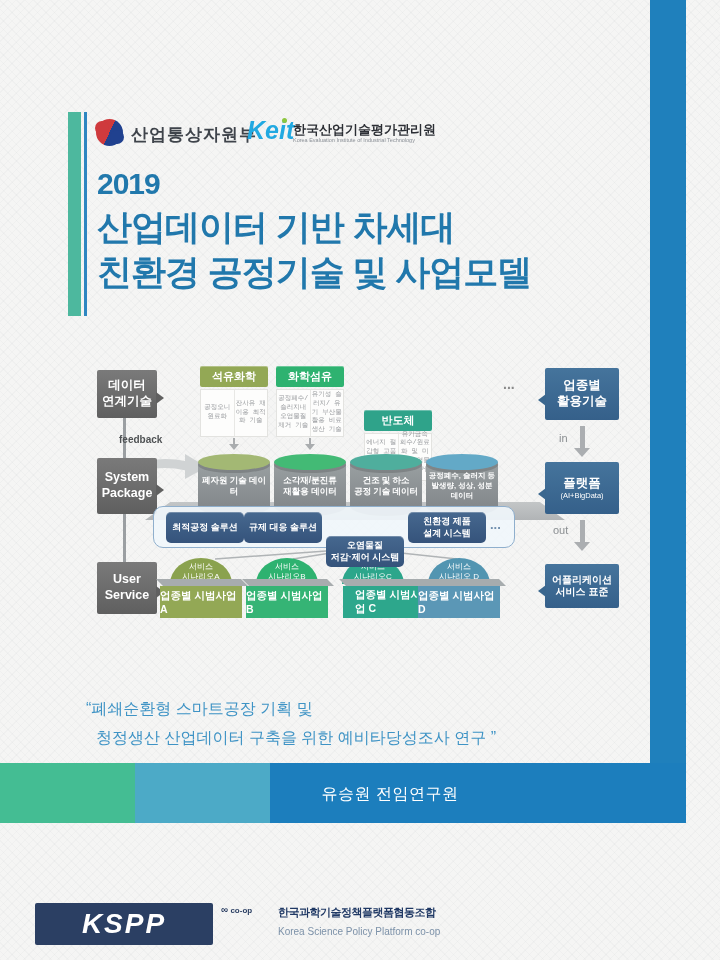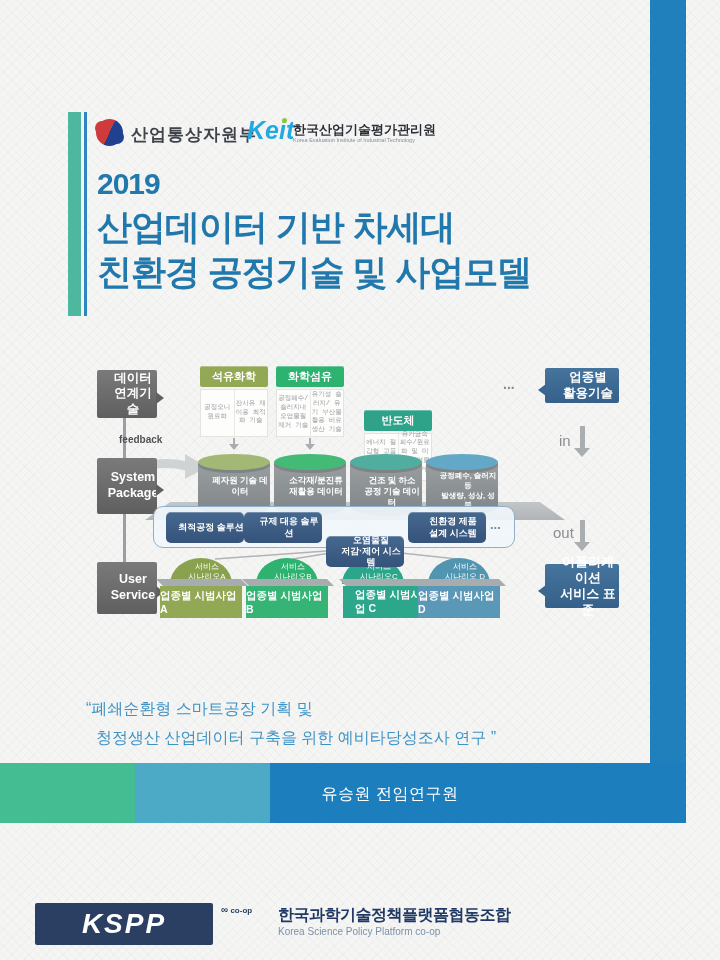--- a/index.html
+++ b/index.html
@@ -5,21 +5,21 @@
   * { margin:0; padding:0; box-sizing:border-box; }
   html,body { width:720px; }
   body { font-family:"Liberation Sans","DejaVu Sans",sans-serif; }
   .page {
     position:relative; width:720px; height:960px; overflow:hidden;
     background-color:#f5f5f4;
     background-image:
       repeating-linear-gradient(45deg, rgba(120,130,140,0.045) 0 1px, transparent 1px 6px),
       repeating-linear-gradient(-45deg, rgba(120,130,140,0.045) 0 1px, transparent 1px 6px);
   }
-  .pre { white-space:pre-line;padding-left:12px; }
+  .pre { white-space:pre-line; }
 
   
   .right-bar { position:absolute; left:650px; top:0; width:36px; height:823px; background:#1f80bc; }
 
   
   .taegeuk { position:absolute; left:96px; top:119px; width:27px; height:27px; border-radius:50%;
     background:linear-gradient(115deg,#cf3a3d 50%,#20418f 50%); }
   .taegeuk::before { content:""; position:absolute; width:14px; height:14px; border-radius:50%; background:#cf3a3d; left:-1px; top:2px; }
   .taegeuk::after  { content:""; position:absolute; width:14px; height:14px; border-radius:50%; background:#20418f; right:-1px; bottom:2px; }
   .ministry { position:absolute; left:131px; top:123px; font-size:17px; font-weight:bold; color:#3f444b; letter-spacing:1px; }
@@ -45,27 +45,27 @@
     align-items:center; justify-content:center; text-align:center; border-radius:2px; line-height:1.25; }
   .node-gray { background:linear-gradient(180deg,#7a7a7a,#5f5f5f); font-size:12.5px; }
   .node-gray::after { content:""; position:absolute; right:-7px; top:58%; margin-top:-6px;
     border-left:8px solid #606060; border-top:6px solid transparent; border-bottom:6px solid transparent; }
   .node-navy { background:linear-gradient(180deg,#45749c,#35608a); font-size:12.5px; }
   .node-navy::after { content:""; position:absolute; left:-7px; top:62%; margin-top:-6px;
     border-right:8px solid #3a678f; border-top:6px solid transparent; border-bottom:6px solid transparent; }
   .ln1 { left:2px;  top:18px;  width:60px; height:48px; }
   .ln2 { left:2px;  top:106px; width:60px; height:56px; }
   .ln3 { left:2px;  top:210px; width:60px; height:52px; }
-  .rn1 { left:450px; top:16px;  width:74px; height:35px; }
+  .rn1 { left:450px; top:16px;  width:74px; height:52px; }
   .rn2 { left:450px; top:110px; width:74px; height:52px; }
   .rn2 .sub { font-size:7.5px; font-weight:normal; }
-  .rn3 { left:450px; top:212px; width:74px; height:44px; font-size:13px; }
+  .rn3 { left:450px; top:212px; width:74px; height:44px; font-size:10px; }
 
   .feedback { position:absolute; left:24px; top:82px; font-size:10px; font-weight:bold; color:#4f5254; z-index:2; }
-  .flow-label { position:absolute; font-size:15px; color:#8b8f92; z-index:2; }
+  .flow-label { position:absolute; font-size:11px; color:#8b8f92; z-index:2; }
   .stem { position:absolute; left:485px; width:5px; background:#abaeb1; z-index:2; }
   .head { position:absolute; left:479px; width:0; height:0; z-index:2;
     border-left:8px solid transparent; border-right:8px solid transparent; border-top:9px solid #abaeb1; }
 
   .ind { position:absolute; width:68px; top:14px; z-index:2;font-family:Liberation Mono, monospace; }
   .ind .hd { height:21px; color:#fff; font-weight:bold; font-size:11px; display:flex; align-items:center;
     justify-content:center; border-radius:2px; box-shadow:inset 0 1px 0 rgba(255,255,255,.3); }
   .ind .bd { margin-top:2px; background:#fdfdfc; border:1px solid #e3e3e0; display:flex; height:48px; }
   .ind .cell { flex:1; font-size:6.5px; color:#96999c; text-align:center; display:flex; align-items:center;
     justify-content:center; padding:1px; line-height:1.35; }
@@ -119,21 +119,21 @@
   .seg-t { left:135px; width:135px; background:#4caac7; }
   .seg-b { left:270px; width:416px; background:#1c7ebd; }
   .aname { position:absolute; left:390px; top:21px; transform:translateX(-50%); color:#fff; font-size:16px; letter-spacing:0.5px; }
 
   
   .kspp-box { position:absolute; left:35px; top:903px; width:178px; height:42px; background:#2b3f63;
     display:flex; align-items:center; justify-content:center; border-radius:2px; }
   .kspp-box span { color:#fff; font-weight:800; font-style:italic; font-size:28px; letter-spacing:2px; }
   .coop { position:absolute; left:221px; top:904px; font-size:8px; font-weight:bold; color:#2b3f63; }
   .coop .glyph { font-size:10px; }
-  .org-kr { position:absolute; left:278px; top:905px; font-size:16px; font-weight:800; color:#1f3864; letter-spacing:-0.5px;text-align:center; }
+  .org-kr { position:absolute; left:278px; top:905px; font-size:11px; font-weight:800; color:#1f3864; letter-spacing:-0.5px;text-align:center; }
   .org-en { position:absolute; left:278px; top:926px; font-size:10px; color:#7d92a9; }
 </style>
 </head>
 <body>
 
 <div class="page">
 
   <div class="right-bar"></div>
 
   <div class="taegeuk"></div>
@@ -245,20 +245,24 @@
 시나리오C</div>
     <div class="dome c3d pre" style="left:333px;">서비스
 시나리오 D</div>
     <div class="pilot c0p" style="left:65px;">업종별 시범사업 A</div>
     <div class="pilot c1p" style="left:151px;">업종별 시범사업 B</div>
     <div class="pilot c2p" style="left:248px;padding-left:12px;">업종별 시범사업 C</div>
     <div class="pilot c3p" style="left:323px;">업종별 시범사업 D</div>
 
     <div class="node node-navy rn1 pre">업종별
 활용기술</div>
+    <div class="node node-navy rn2">
+      <span>플랫폼</span>
+      <span class="sub">(AI+BigData)</span>
+    </div>
     <div class="node node-navy rn3 pre">어플리케이션
 서비스 표준</div>
     <div class="flow-label" style="left:464px; top:80px;">in</div>
     <div class="stem" style="top:74px; height:22px;"></div>
     <div class="head" style="top:96px;"></div>
     <div class="flow-label" style="left:458px; top:172px;">out</div>
     <div class="stem" style="top:168px; height:22px;"></div>
     <div class="head" style="top:190px;"></div>
   </div>
 

